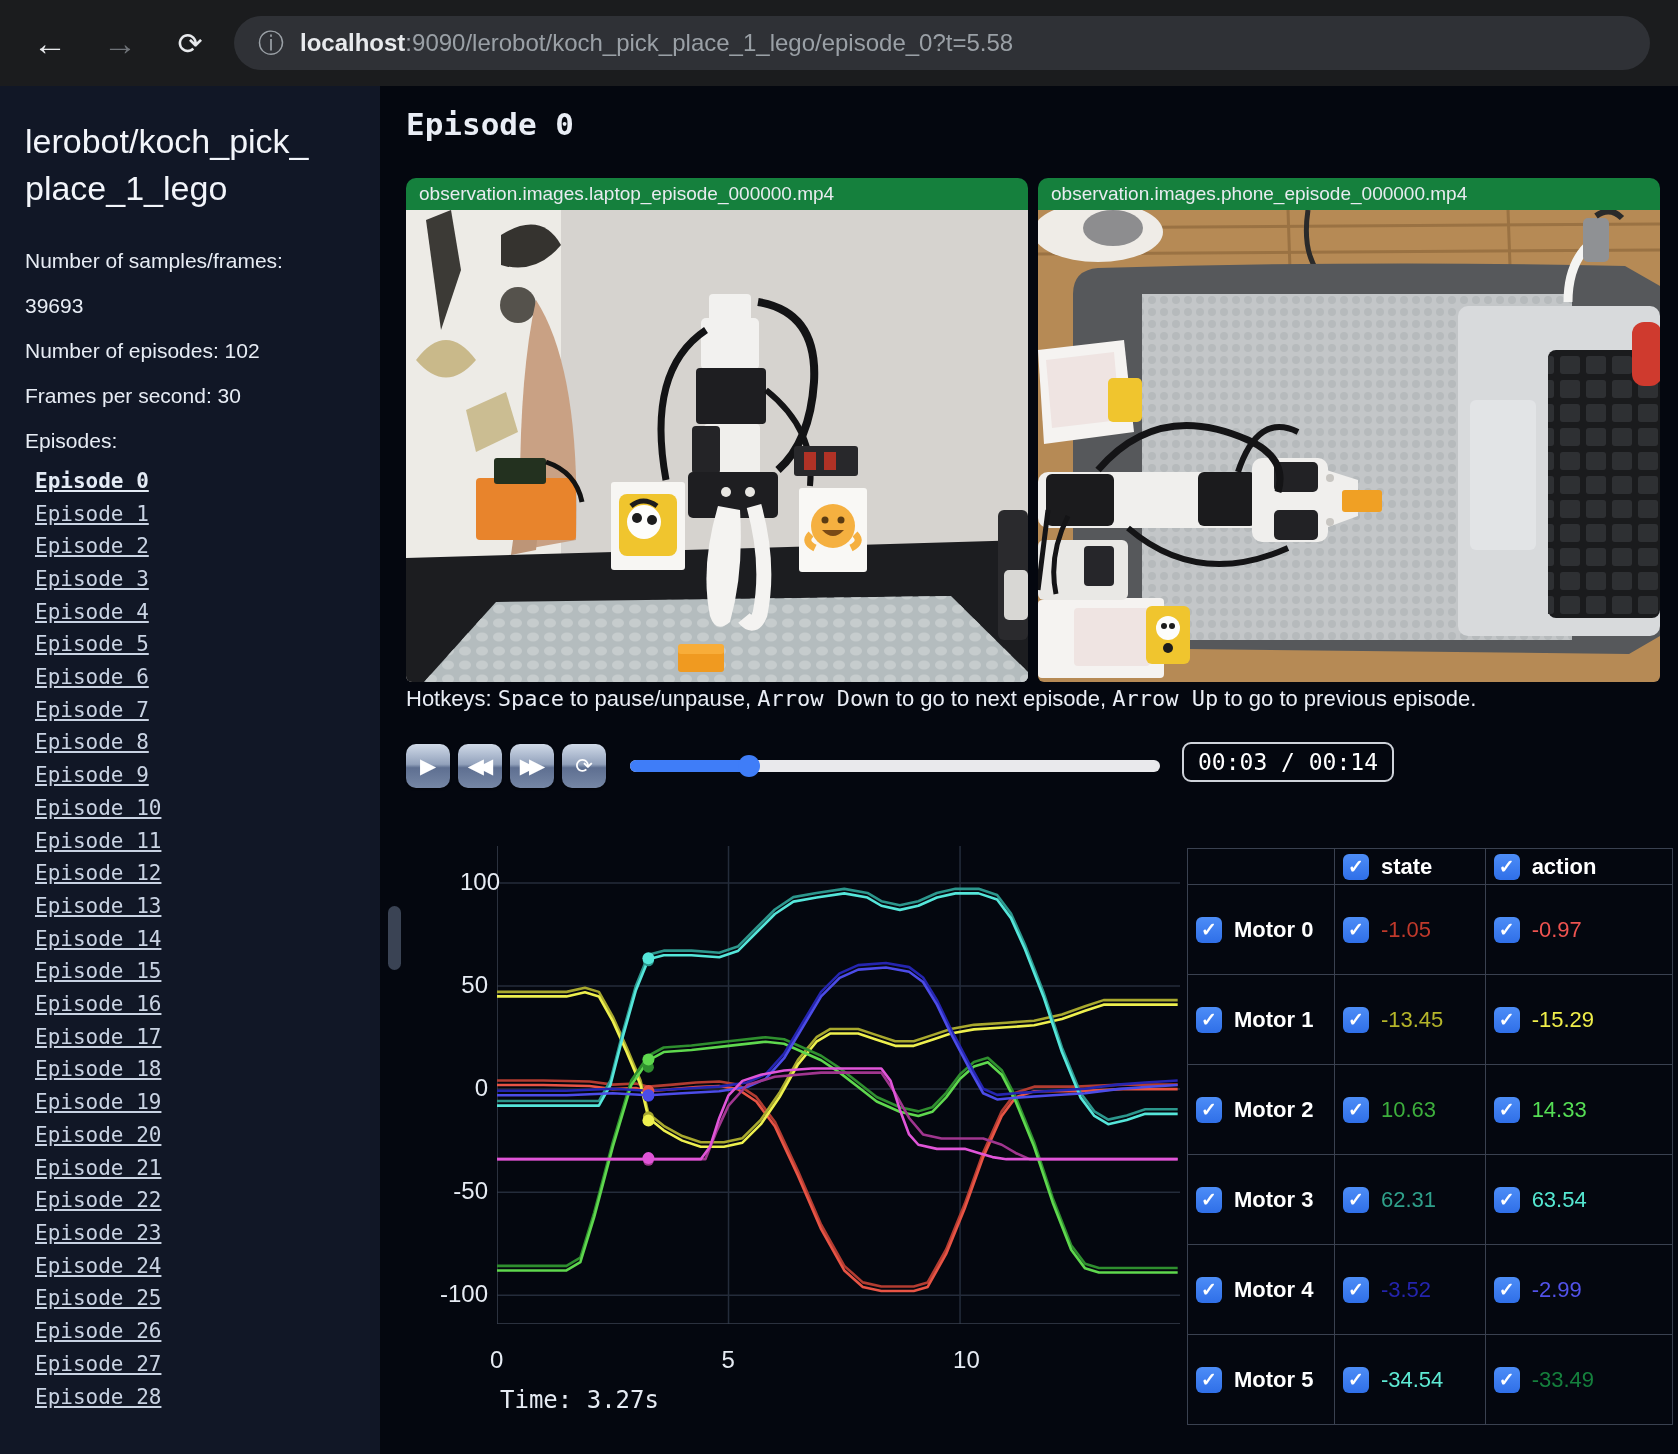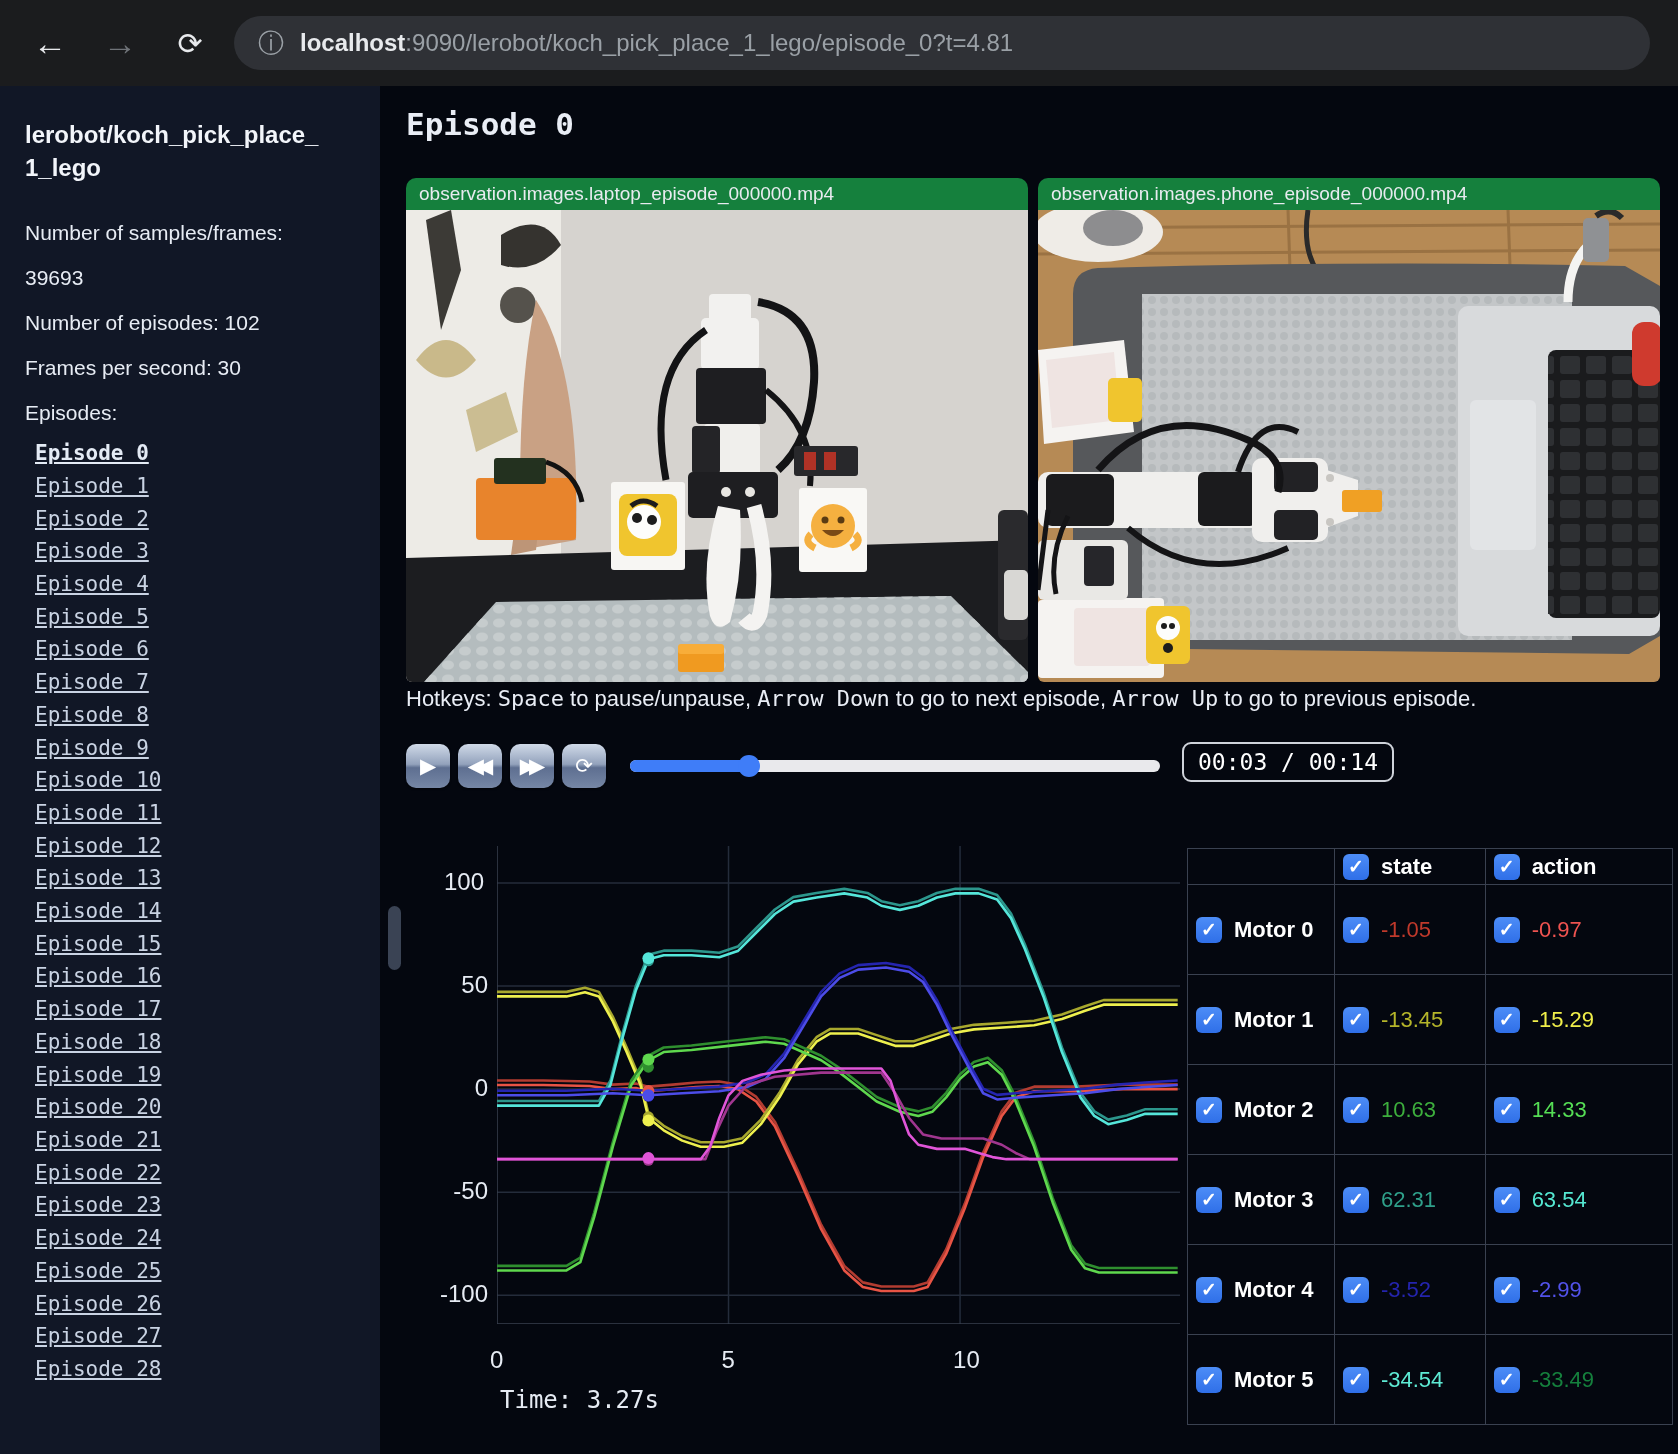--- a/index.html
+++ b/index.html
@@ -12,21 +12,21 @@
   .nav-icon { font-size:34px; margin-left:30px; width:40px; text-align:center; color:#e8eaed; cursor:pointer; }
   .nav-icon.fwd { color:#6f7378; }
   .nav-icon.reload { font-size:30px; }
   .urlbar { margin-left:24px; height:54px; width:1416px; background:#2f3136; border-radius:27px; display:flex; align-items:center; padding:0 24px; }
   .info-ic { color:#9aa0a6; font-size:26px; margin-right:16px; }
   .url { font-size:24px; color:#9aa0a6; white-space:nowrap; }
   .url b { color:#e8eaed; font-weight:600; }
 
   
   .sidebar { position:absolute; left:0; top:86px; width:380px; height:1368px; background:#111726; overflow:hidden; }
-  .ds-title { margin:32px 0 0 25px; width:302px; font-size:24px; font-weight:bold; color:#f2f5fa; word-break:break-all; line-height:1.38; }
+  .ds-title { margin:32px 0 0 25px; width:302px; font-size:34px; font-weight:normal; color:#f2f5fa; word-break:break-all; line-height:1.38; }
   .stats { margin:26px 0 0 25px; width:318px; font-size:21px; line-height:45px; color:#e7ecf4; }
   .stats div { white-space:normal; }
   .eplist { margin:2px 0 0 35px; }
   .eplist a { display:block; font-family:"DejaVu Sans Mono", monospace; font-size:21px; line-height:32.7px; color:#c9d3e3; text-decoration:underline; cursor:pointer; }
   .eplist a.current { font-weight:bold; color:#e4ebf5; }
 
   
   .main { position:absolute; left:380px; top:86px; width:1298px; height:1368px; background:#04070f; }
   .page-title { position:absolute; left:26px; top:20px; font-size:31px; font-weight:bold; }
 
@@ -69,21 +69,21 @@
 </style>
 </head>
 <body>
 
 <div class="chrome">
   <span class="nav-icon">←</span>
   <span class="nav-icon fwd">→</span>
   <span class="nav-icon reload">⟳</span>
   <div class="urlbar">
     <span class="info-ic">ⓘ</span>
-    <span class="url"><b>localhost</b><span>:9090/lerobot/koch_pick_place_1_lego/episode_0?t=4.81</span></span>
+    <span class="url"><b>localhost</b><span>:9090/lerobot/koch_pick_place_1_lego/episode_0?t=5.58</span></span>
   </div>
 </div>
 
 <div class="sidebar">
   <div class="ds-title">lerobot/koch_pick_place_1_lego</div>
   <div class="stats">
     <div>Number of samples/frames: 39693</div>
     <div>Number of episodes: 102</div>
     <div>Frames per second: 30</div>
     <div>Episodes:</div>
@@ -307,21 +307,21 @@
         <circle cx="151.41762711864408" cy="221.21922413793106" r="5.5" fill="#2f8f2f"></circle>
         <circle cx="151.41762711864408" cy="213.59594827586207" r="6" fill="#5fd84e"></circle>
         <circle cx="151.41762711864408" cy="114.74060344827585" r="5.5" fill="#2c968c"></circle>
         <circle cx="151.41762711864408" cy="112.20637931034483" r="6" fill="#55e6da"></circle>
         <circle cx="151.41762711864408" cy="250.37310344827588" r="5.5" fill="#2525b0"></circle>
         <circle cx="151.41762711864408" cy="249.28112068965518" r="6" fill="#4c4ce8"></circle>
         <circle cx="151.41762711864408" cy="314.28499999999997" r="5.5" fill="#a0368f"></circle>
         <circle cx="151.41762711864408" cy="312.1216379310345" r="6" fill="#e055d8"></circle>
       </svg>
     <div class="time-label mono">Time: 3.27s</div>
-  <div class="ytick" style="left: 12px; top: 38.0862px;">100</div>
+  <div class="ytick" style="left: 28px; top: 38.0862px;">100</div>
       <div class="ytick" style="left: 16px; top: 141.103px;">50</div>
       <div class="ytick" style="left: 16px; top: 244.121px;">0</div>
       <div class="ytick" style="left: 16px; top: 347.138px; text-align: right;">-50</div>
       <div class="ytick" style="left: 16px; top: 450.155px;">-100</div>
       <div class="xtick" style="left: 110px; top: 516px;">0</div>
       <div class="xtick" style="left: 341.525px; top: 516px;">5</div>
       <div class="xtick" style="left: 573.051px; top: 516px;">10</div>
     </div>
   <div class="scroll-thumb"></div>
 

